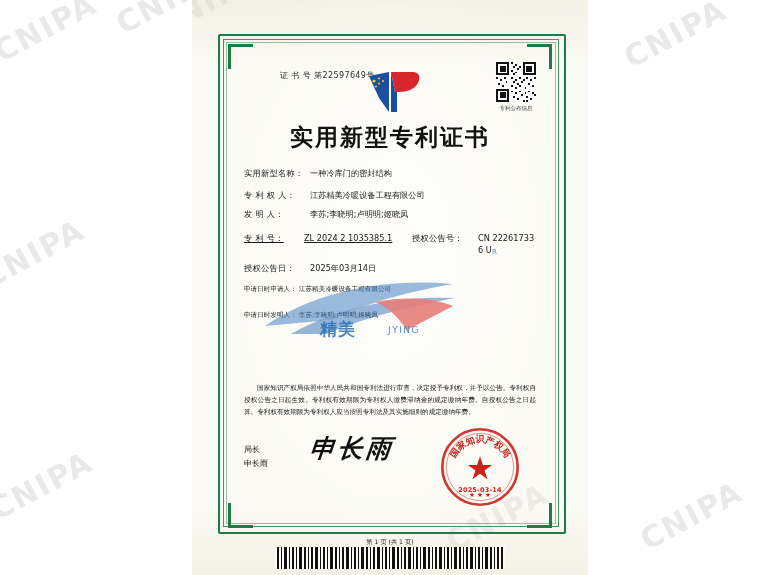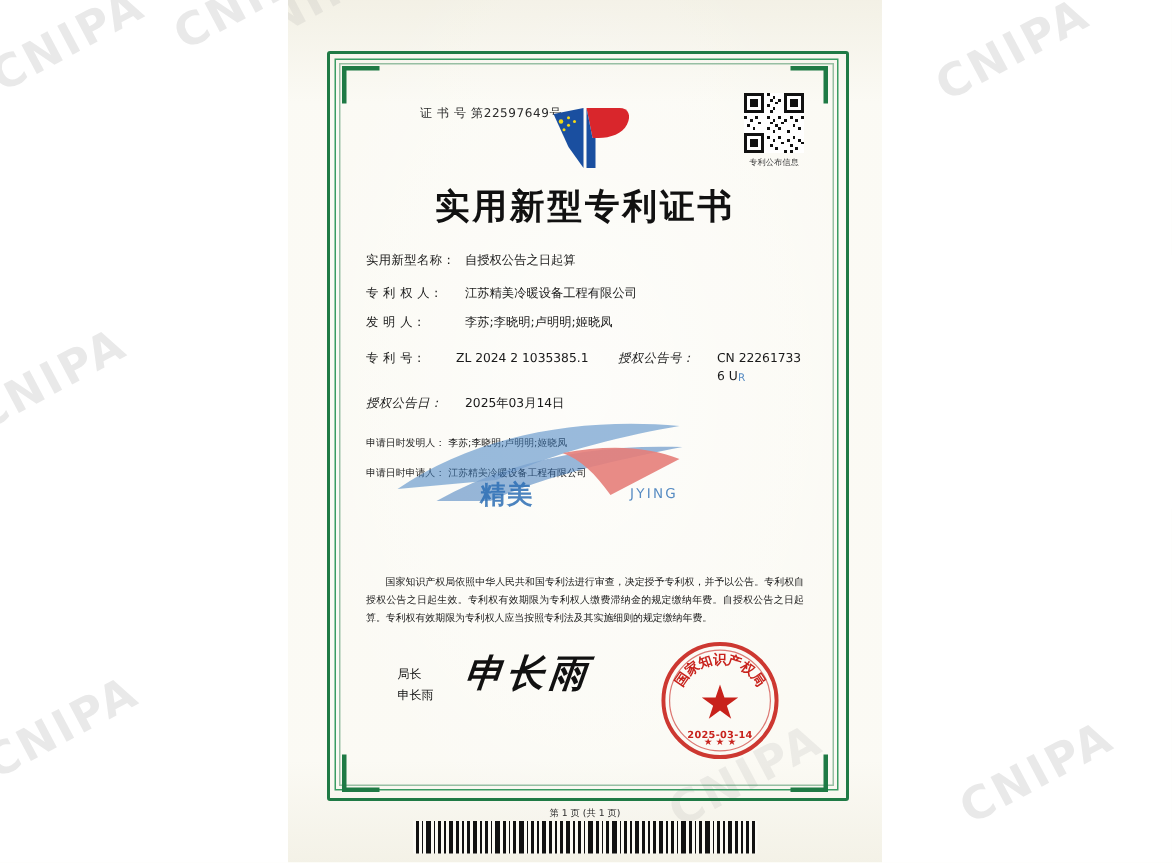--- a/index.html
+++ b/index.html
@@ -160,24 +160,24 @@
   .field-value {
     flex: 1 1 auto;
     word-break: break-all;
   }
 
   .two-col {
     display: flex;
     align-items: flex-start;
     margin-bottom: 7px;
   }
-  .two-col .col-a { width: 168px; display: flex; }
+  .two-col .col-a { width: 168px; display: flex; text-decoration: underline; }
   .two-col .col-b { flex: 1; display: flex; }
   .two-col .col-a .field-label { width: 60px; }
-  .two-col .col-b .field-label { width: 66px; font-style: italic; }
+  .two-col .col-b .field-label { width: 66px; }
 
   .tiny-row {
     font-size: 6.6px;
     color: #1a1a1a;
     margin-bottom: 6px;
     white-space: nowrap;
   }
   .tiny-row .tiny-label { letter-spacing: 0px; }
 
   
@@ -205,21 +205,20 @@
   }
   #watermark-latin {
     position: absolute;
     left: 196px;
     top: 325px;
     font-size: 9px;
     color: #2d6fb5;
     letter-spacing: 1.5px;
     opacity: 0.8;
     pointer-events: none;
-    margin-left: 32px;
   }
   #watermark-r {
     position: absolute;
     left: 300px;
     top: 248px;
     font-size: 7px;
     color: #2d6fb5;
     opacity: 0.8;
     pointer-events: none;
   }
@@ -238,21 +237,20 @@
   #statement p { margin: 0; text-indent: 13px; }
 
   
   #sig-label {
     position: absolute;
     left: 52px;
     top: 443px;
     font-size: 8px;
     color: #111;
     line-height: 1.7;
-    margin-left: 21px;
   }
   #sig-hand {
     position: absolute;
     left: 118px;
     top: 432px;
     font-family: "DejaVu Serif", "Liberation Serif", serif;
     font-size: 25px;
     font-weight: bold;
     font-style: italic;
     color: #111;
@@ -431,21 +429,21 @@
       </svg>
       <div id="qr-caption">专利公布信息</div>
     </div>
 
     <div id="doc-title">实用新型专利证书</div>
 
     <div id="fields">
 
       <div class="field-row">
         <span class="field-label w-wide">实用新型名称：</span>
-        <span class="field-value">自授权公告之日起算</span>
+        <span class="field-value">一种冷库门的密封结构</span>
       </div>
 
       <div class="field-row" style="margin-top:10px;">
         <span class="field-label w-wide">专 利 权 人：</span>
         <span class="field-value">江苏精美冷暖设备工程有限公司</span>
       </div>
 
 
       <div class="field-row">
         <span class="field-label w-wide">发 明 人：</span>
@@ -463,28 +461,28 @@
         </span>
       </div>
 
       <div class="two-col">
         <span class="col-b">
           <span class="field-label">授权公告日：</span>
           <span class="field-value">2025年03月14日</span>
         </span>
       </div>
 
+      <div class="tiny-row" style="margin-top:10px;">
+        <span class="tiny-label">申请日时申请人：</span>
+        <span>江苏精美冷暖设备工程有限公司</span>
+      </div>
+
       <div class="tiny-row" style="margin-top:16px;">
         <span class="tiny-label">申请日时发明人：</span>
         <span>李苏;李晓明;卢明明;姬晓凤</span>
-      </div>
-
-      <div class="tiny-row" style="margin-top:10px;">
-        <span class="tiny-label">申请日时申请人：</span>
-        <span>江苏精美冷暖设备工程有限公司</span>
       </div>
     </div>
 
     <svg id="watermark" viewBox="0 0 250 86" xmlns="http://www.w3.org/2000/svg">
       <path d="M8 54 C60 18 130 6 196 12 C160 18 110 30 74 48 Z" fill="#3f7fc1" opacity="0.85"></path>
       <path d="M34 62 C84 34 140 24 198 26 C156 34 104 46 70 62 Z" fill="#2f6fb8" opacity="0.8"></path>
       <path d="M118 30 C150 24 176 26 196 34 L150 58 C140 44 130 34 118 30 Z" fill="#d8322c" opacity="0.9"></path>
     </svg>
     <div id="watermark-text">精美</div>
     <div id="watermark-latin">JYING</div>

